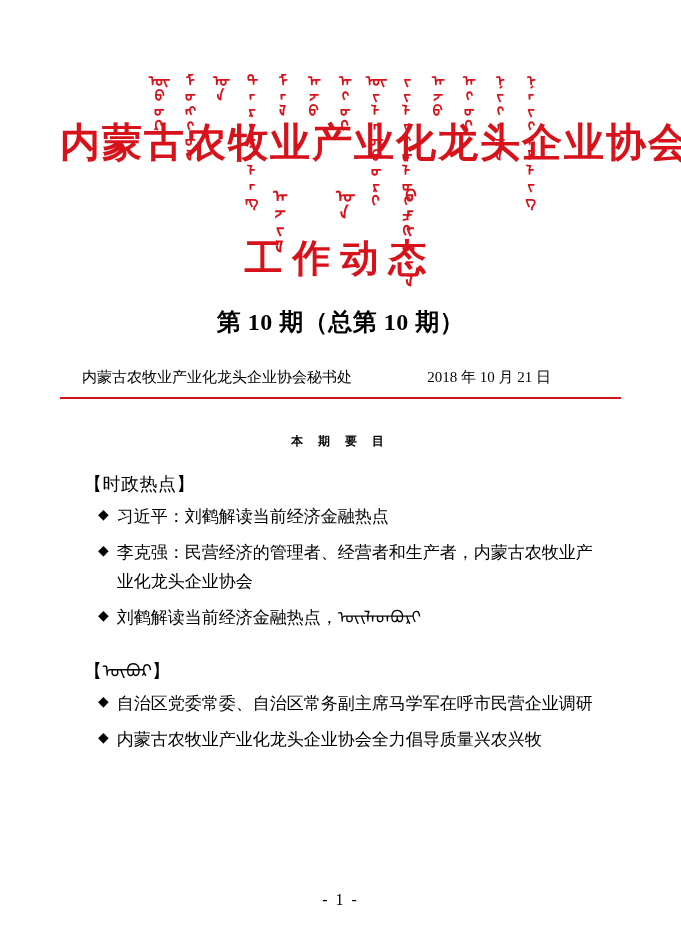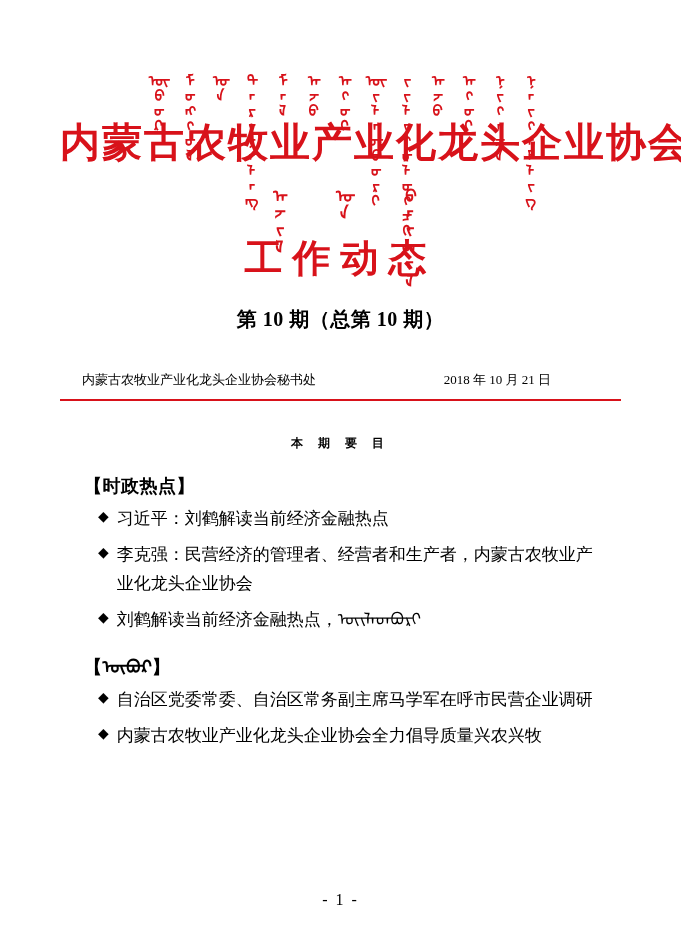--- a/index.html
+++ b/index.html
@@ -76,32 +76,32 @@
     font-family: "DejaVu Sans", "Liberation Sans", sans-serif;
     font-weight: bold;
     font-size: 38px;
     letter-spacing: 10px;
     margin-top: 12px;
     line-height: 1.1;
   }
 
   .issue-line {
     text-align: center;
-    font-size: 20px;
+    font-size: 24px;
     font-weight: bold;
     margin-top: 26px;
     letter-spacing: 0.5px;
   }
 
   .meta-row {
     display: flex;
     justify-content: space-between;
     align-items: flex-start;
-    font-size: 13px;
-    margin-top: 38px;
+    font-size: 15px;
+    margin-top: 30px;
     padding: 0 22px 0 22px;
   }
   .meta-right {
     padding-right: 48px;
   }
 
   .rule {
     border: 0;
     border-top: 2px solid #d8121a;
     margin: 10px 0 0 0;
@@ -114,22 +114,22 @@
     letter-spacing: 6px;
     margin-top: 34px;
   }
 
   .content {
     margin-top: 22px;
     padding: 0 18px 0 24px;
   }
   .cat {
     font-size: 18px;
-    font-weight: bold;
-    margin-top: 12px;
+    font-weight: normal;
+    margin-top: 18px;
     margin-bottom: 4px;
     letter-spacing: 0.5px;
   }
   .item {
     display: flex;
     align-items: flex-start;
     font-size: 17px;
     line-height: 1.75;
     margin: 6px 0 6px 14px;
   }

